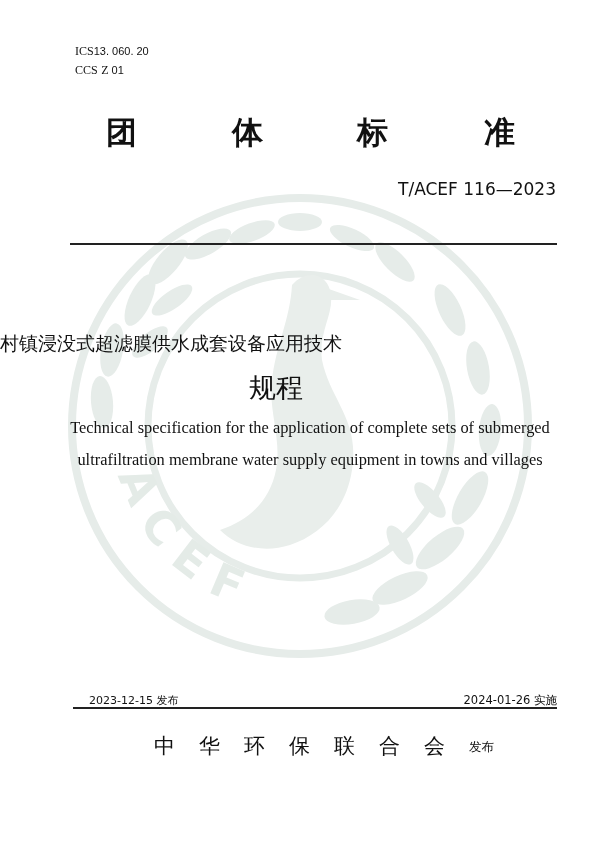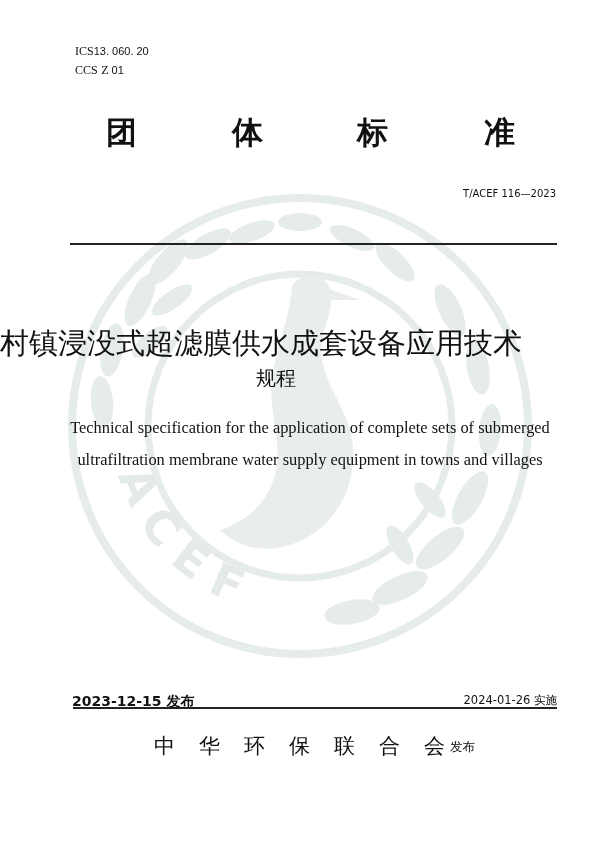--- a/index.html
+++ b/index.html
@@ -53,67 +53,66 @@
     .std-type span {
       position: absolute;
       top: 0;
       font-size: 31px;
       font-weight: bold;
       line-height: 40px;
     }
 
     .std-number {
       right: 44px;
-      top: 188px;
-      font-size: 10px;
+      top: 179px;
+      font-size: 17px;
       font-family: "DejaVu Sans", sans-serif;
       white-space: nowrap;
     }
 
     .rule {
       position: absolute;
       height: 2px;
       background: #222222;
       z-index: 1;
     }
 
     .title-cn {
       left: 0;
       width: 476px;
       top: 326px;
       text-align: left;
-      font-size: 29px;
+      font-size: 19px;
       line-height: 34px;
       white-space: nowrap;
     }
     .title-cn-2 {
       left: 0;
       width: 552px;
-      top: 361px;
+      top: 371px;
       text-align: center;
-      font-size: 20px;
+      font-size: 27px;
       line-height: 34px;
     }
     .title-en {
       left: 0;
       width: 620px;
       text-align: center;
       font-family: "Liberation Serif", "DejaVu Serif", serif;
       font-size: 16.4px;
       white-space: nowrap;
     }
     .title-en.l1 { top: 418px; }
     .title-en.l2 { top: 450px; }
 
     .date-issue {
-      left: 72px;
+      left: 89px;
       top: 693px;
-      font-size: 14px;
-      white-space: nowrap;
-      font-weight: bold;
+      font-size: 11px;
+      white-space: nowrap;
     }
     .date-impl {
       right: 43px;
       top: 693px;
       font-size: 11.5px;
       white-space: nowrap;
     }
 
     .publisher {
       left: 0;
@@ -125,21 +124,21 @@
       position: absolute;
       top: 0;
       font-size: 21px;
       line-height: 28px;
     }
     .publisher .suffix {
       position: absolute;
       top: 5px;
       font-size: 12.5px;
       line-height: 20px;
-      left: 450px;
+      left: 469px;
     }
   </style>
 </head>
 <body>
 
 <svg class="watermark" viewBox="0 0 600 849" xmlns="http://www.w3.org/2000/svg">
   <defs>
     <path id="acefArc" d="M 118 470 A 190 190 0 0 0 300 616" fill="none"></path>
   </defs>
   <g fill="none" stroke="#e6ece9">

